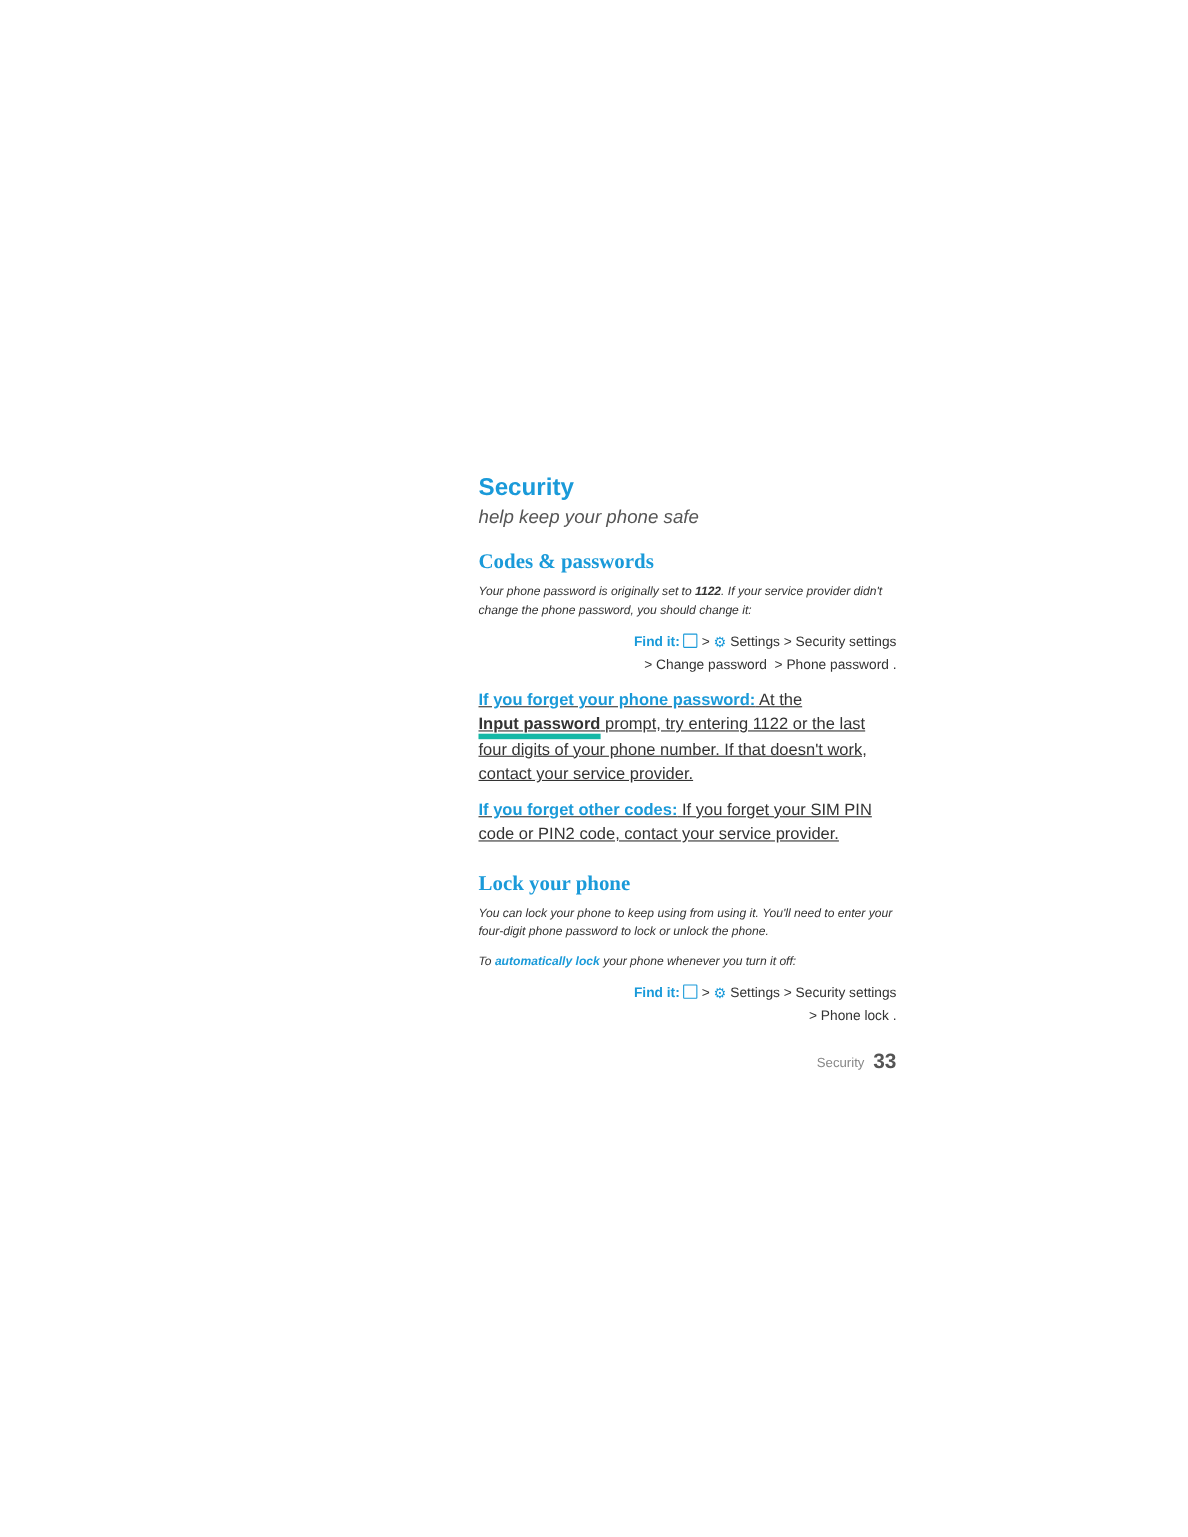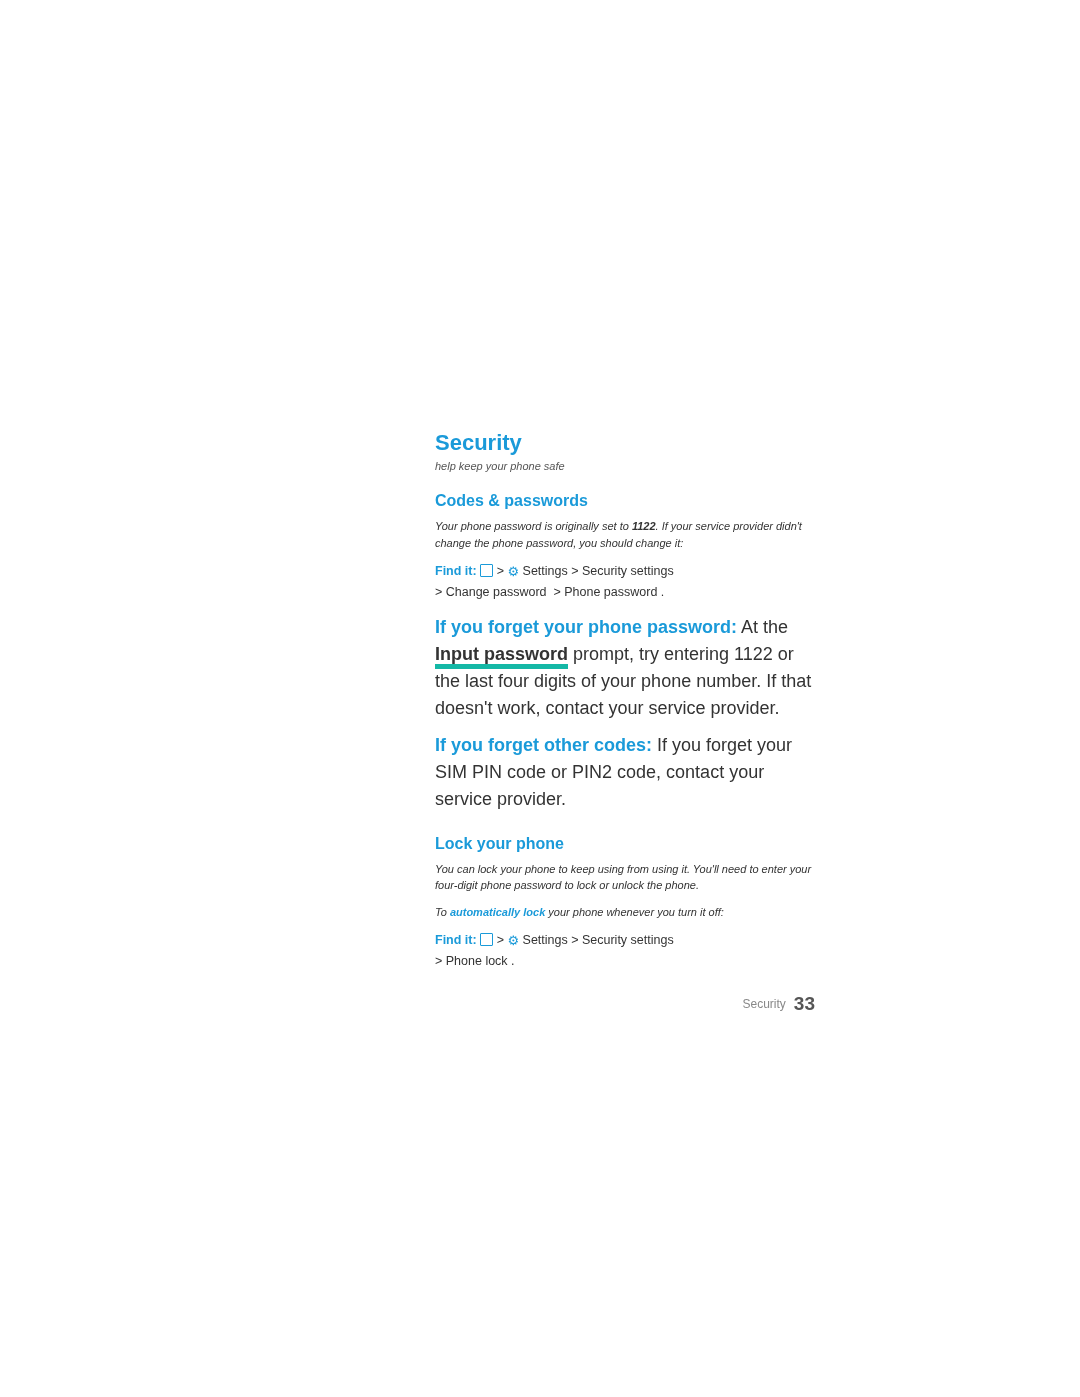--- a/index.html
+++ b/index.html
@@ -34,31 +34,32 @@
     }
 
     .page-title {
       font-size: 22px;
       font-weight: bold;
       color: #1a9ad9;
       margin-bottom: 4px;
     }
 
     .page-subtitle {
-      font-size: 11px;
+      font-size: 17px;
       font-style: italic;
       color: #555555;
       margin-bottom: 20px;
     }
 
     .section-title {
-      font-size: 16px;
+      font-size: 19px;
       font-weight: bold;
       color: #1a9ad9;
       margin-bottom: 8px;
+      font-family: Liberation Serif, serif;
     }
 
     .body-text {
       font-size: 11px;
       color: #333333;
       line-height: 1.5;
       margin-bottom: 10px;
       font-style: italic;
     }
 
@@ -92,27 +93,29 @@
 
     .section-block {
       margin-bottom: 22px;
     }
 
     .find-it-block {
       margin-bottom: 12px;
       font-size: 12.5px;
       color: #333333;
       line-height: 1.6;
+      text-align: right;
     }
 
     .warning-block {
       margin-bottom: 10px;
-      font-size: 18px;
+      font-size: 15px;
       color: #333333;
       line-height: 1.5;
+      text-decoration: underline;
     }
 
     .footer-line {
       display: flex;
       justify-content: flex-end;
       align-items: center;
       margin-top: 20px;
       font-size: 12px;
       color: #888888;
       gap: 8px;

